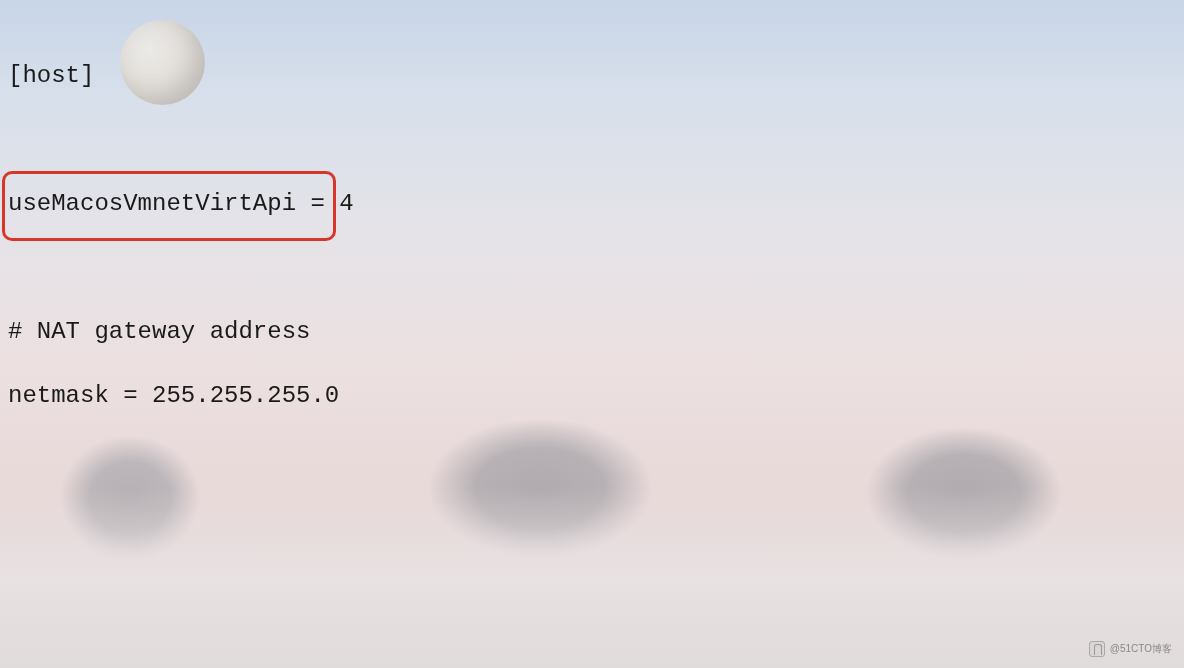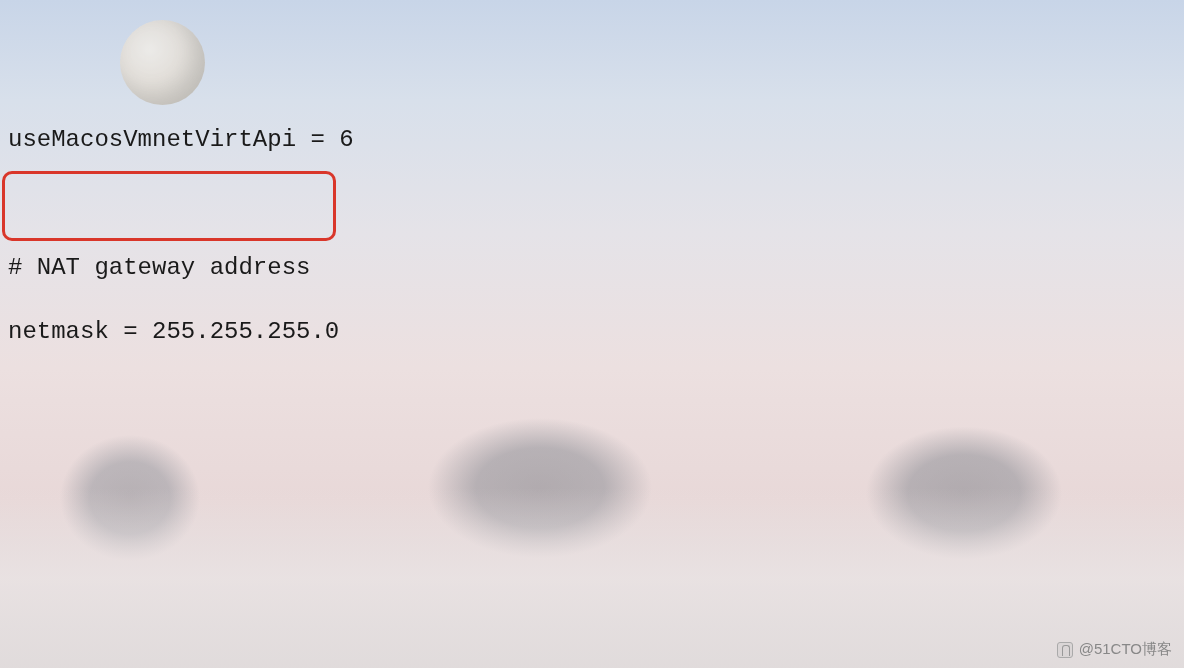--- a/index.html
+++ b/index.html
@@ -113,21 +113,21 @@
       border: 3px solid #d9362a;
       border-radius: 10px;
       z-index: 2;
       pointer-events: none;
     }
     
     .watermark {
       position: absolute;
       bottom: 3px;
       right: 12px;
-      font-size: 15px;
+      font-size: 10px;
       font-family: Arial, sans-serif;
       color: #888;
       z-index: 3;
     }
     
     .watermark-icon {
       display: inline-block;
       width: 16px;
       height: 16px;
       vertical-align: middle;
@@ -157,22 +157,23 @@
   <div class="moon"></div>
   <div class="trees">
     <div class="tree-cluster-left"></div>
     <div class="tree-cluster-center"></div>
     <div class="tree-cluster-right"></div>
   </div>
   <div class="fog"></div>
 </div>
 
 <div class="content">
+<div class="line">[host]</div>
 <div class="line"></div>
-<div class="line">useMacosVmnetVirtApi = 6</div>
+<div class="line">useMacosVmnetVirtApi = 4</div>
 <div class="line"></div>
 <div class="line"># NAT gateway address</div>
 <div class="line">netmask = 255.255.255.0</div>
 <div class="line"></div>
 
 
 
 
 
 

